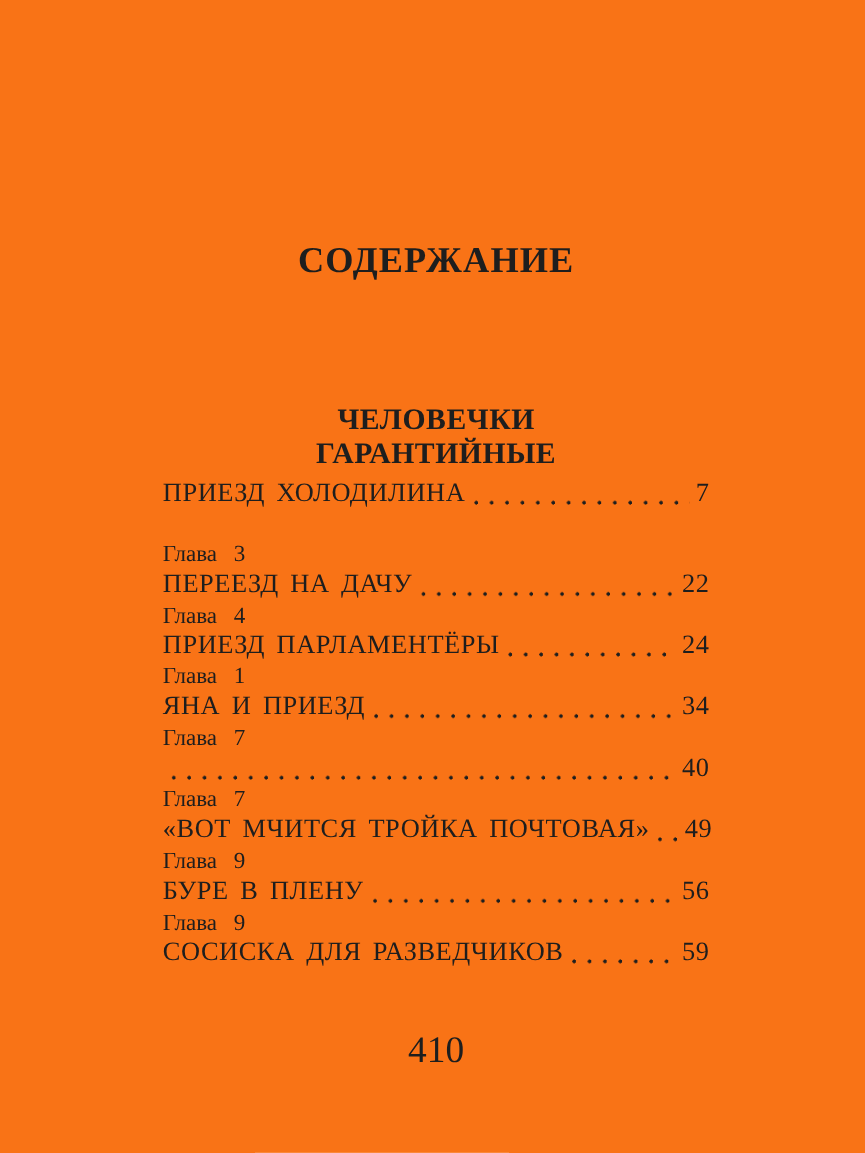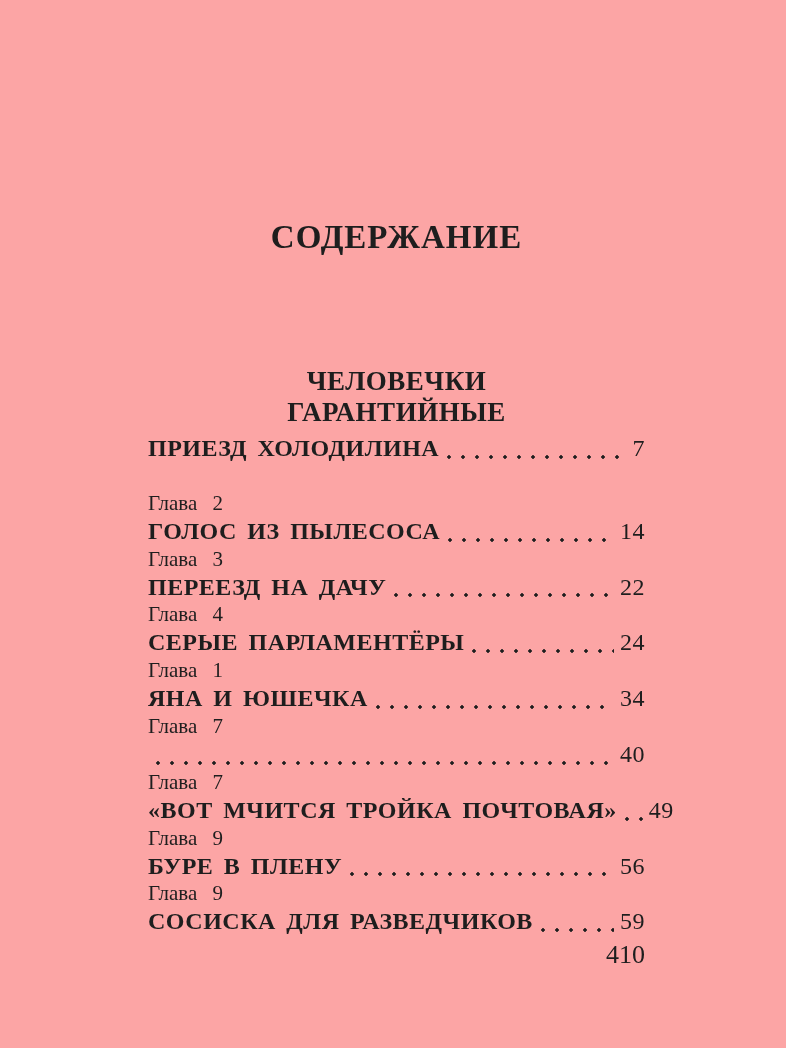--- a/index.html
+++ b/index.html
@@ -10,21 +10,21 @@
     width: 786px;
     height: 1048px;
     background: #ffffff;
     font-family: "Liberation Serif", "DejaVu Serif", serif;
     color: #1e1e1e;
   }
   .page {
     position: relative;
     width: 786px;
     height: 1048px;
-    background: #fca5a5;
+    background: #f97316;
     overflow: hidden;
   }
   .content {
     position: absolute;
     left: 148px;
     top: 0;
     width: 497px;
     height: 100%;
   }
   .toc-title {
@@ -68,43 +68,42 @@
     display: flex;
     align-items: baseline;
     font-size: 24px;
     line-height: 28.8px;
     letter-spacing: 0.5px;
     word-spacing: 4px;
     white-space: nowrap;
   }
   .title-line .title {
     flex: 0 0 auto;
-    font-weight: bold;
   }
   .leader {
     flex: 1 1 auto;
     min-width: 18px;
     height: 4px;
     align-self: flex-end;
     margin: 0 6px 4px 8px;
     background-image: radial-gradient(circle at 2px 2px, #1e1e1e 1.5px, rgba(0,0,0,0) 1.9px);
     background-size: 14px 4px;
     background-repeat: repeat-x;
     background-position: left bottom;
   }
   .pagenum {
     flex: 0 0 auto;
   }
   .folio {
     position: absolute;
     top: 938px;
     left: 0;
     width: 100%;
-    text-align: right;
-    font-size: 26px;
+    text-align: center;
+    font-size: 34px;
     line-height: 34px;
   }
 </style>
 </head>
 <body>
 
 <div class="page">
   <div class="content">
 
     <h1 class="toc-title">СОДЕРЖАНИЕ</h1>
@@ -116,47 +115,39 @@
 
     <div class="toc-list">
         <div class="entry">
           <div class="title-line">
             <span class="title">ПРИЕЗД ХОЛОДИЛИНА</span>
             <span class="leader"></span>
             <span class="pagenum">7</span>
           </div>
         </div>
         <div class="entry">
-          <div class="chapter-line">Глава 2</div>
-          <div class="title-line">
-            <span class="title">ГОЛОС ИЗ ПЫЛЕСОСА</span>
-            <span class="leader"></span>
-            <span class="pagenum">14</span>
-          </div>
-        </div>
-        <div class="entry">
           <div class="chapter-line">Глава 3</div>
           <div class="title-line">
             <span class="title">ПЕРЕЕЗД НА ДАЧУ</span>
             <span class="leader"></span>
             <span class="pagenum">22</span>
           </div>
         </div>
         <div class="entry">
           <div class="chapter-line">Глава 4</div>
           <div class="title-line">
-            <span class="title">СЕРЫЕ ПАРЛАМЕНТЁРЫ</span>
+            <span class="title">ПРИЕЗД ПАРЛАМЕНТЁРЫ</span>
             <span class="leader"></span>
             <span class="pagenum">24</span>
           </div>
         </div>
         <div class="entry">
           <div class="chapter-line">Глава 1</div>
           <div class="title-line">
-            <span class="title">ЯНА И ЮШЕЧКА</span>
+            <span class="title">ЯНА И ПРИЕЗД</span>
             <span class="leader"></span>
             <span class="pagenum">34</span>
           </div>
         </div>
         <div class="entry">
           <div class="chapter-line">Глава 7</div>
           <div class="title-line">
             <span class="leader"></span>
             <span class="pagenum">40</span>
           </div>

